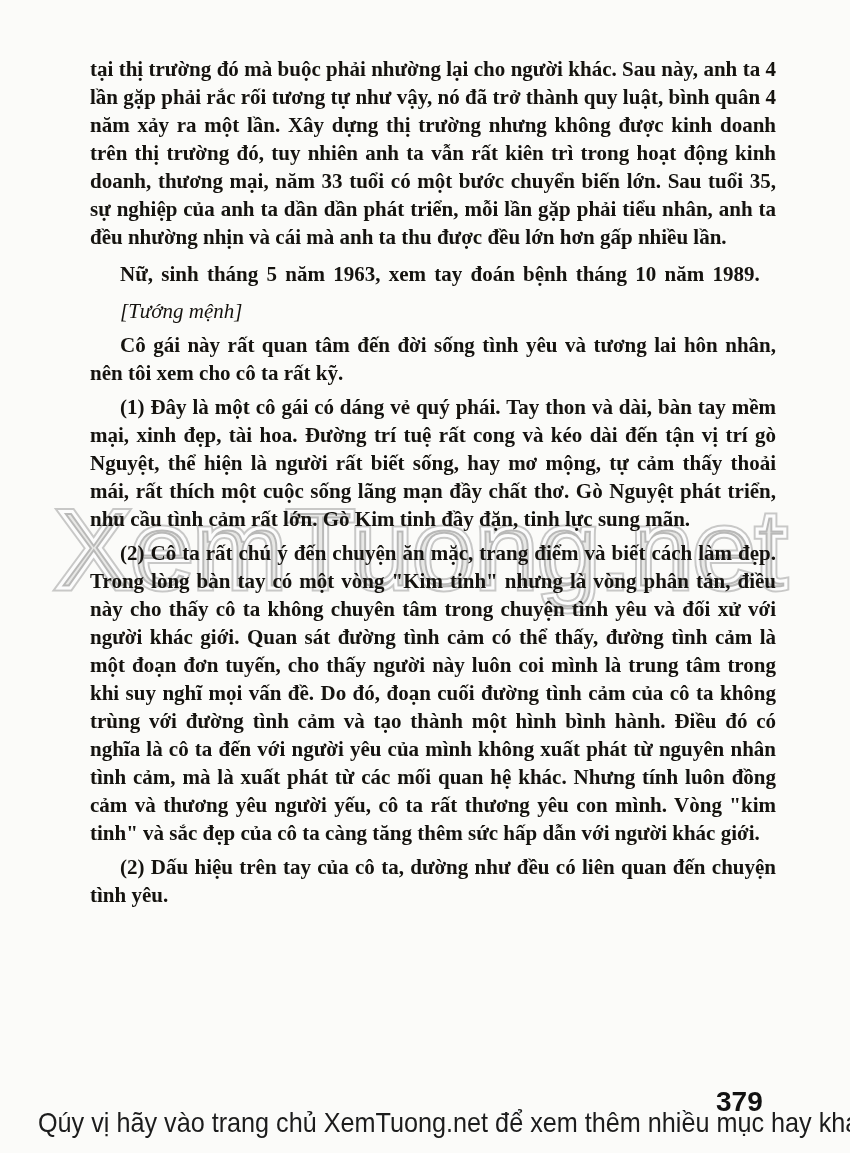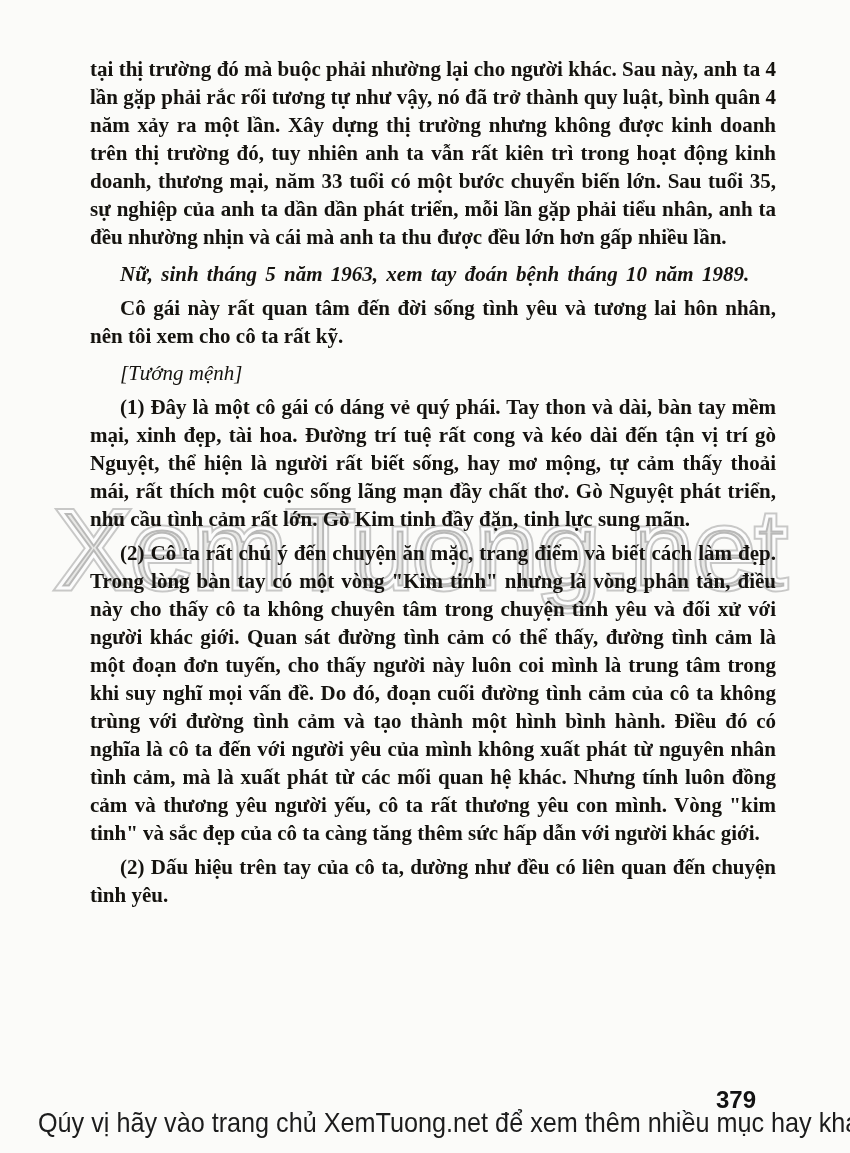--- a/index.html
+++ b/index.html
@@ -40,38 +40,37 @@
     font-size: 21px;
     line-height: 28px;
     font-weight: bold;
     color: #15130f;
     text-align: justify;
   }
   .para { margin: 0; text-indent: 30px; }
   .para + .para { margin-top: 6px; }
   .para.first { text-indent: 0; }
   .para.heading {
-    font-style: italic;
     margin-top: 9px;
     word-spacing: 3px;
   }
   .para.bracket {
     font-style: italic;
     font-weight: normal;
     margin-top: 9px;
     text-align: left;
   }
 
   .page-number {
     position: absolute;
     left: 716px; top: 1086px;
     z-index: 3;
     font-family: "Liberation Sans", sans-serif;
     font-weight: bold;
-    font-size: 24px;
+    font-size: 28px;
     color: #121212;
   }
   .footer {
     position: absolute;
     left: 38px; top: 1107px;
     z-index: 3;
     font-family: "Liberation Sans", sans-serif;
     font-size: 28px;
     color: #1c1c1c;
     white-space: nowrap;
@@ -82,22 +81,22 @@
 </head>
 <body>
 
 <div class="page">
 
   <div class="watermark" data-text="XemTuong.net">XemTuong.net</div>
 
   <div class="text-block">
     <p class="para first">tại thị trường đó mà buộc phải nhường lại cho người khác. Sau này, anh ta 4 lần gặp phải rắc rối tương tự như vậy, nó đã trở thành quy luật, bình quân 4 năm xảy ra một lần. Xây dựng thị trường nhưng không được kinh doanh trên thị trường đó, tuy nhiên anh ta vẫn rất kiên trì trong hoạt động kinh doanh, thương mại, năm 33 tuổi có một bước chuyển biến lớn. Sau tuổi 35, sự nghiệp của anh ta dần dần phát triển, mỗi lần gặp phải tiểu nhân, anh ta đều nhường nhịn và cái mà anh ta thu được đều lớn hơn gấp nhiều lần.</p>
     <p class="para heading">Nữ, sinh tháng 5 năm 1963, xem tay đoán bệnh tháng 10 năm 1989.</p>
+    <p class="para bracket">[Tướng mệnh]</p>
     <p class="para">Cô gái này rất quan tâm đến đời sống tình yêu và tương lai hôn nhân, nên tôi xem cho cô ta rất kỹ.</p>
-    <p class="para bracket">[Tướng mệnh]</p>
     <p class="para">(1) Đây là một cô gái có dáng vẻ quý phái. Tay thon và dài, bàn tay mềm mại, xinh đẹp, tài hoa. Đường trí tuệ rất cong và kéo dài đến tận vị trí gò Nguyệt, thể hiện là người rất biết sống, hay mơ mộng, tự cảm thấy thoải mái, rất thích một cuộc sống lãng mạn đầy chất thơ. Gò Nguyệt phát triển, nhu cầu tình cảm rất lớn. Gò Kim tinh đầy đặn, tinh lực sung mãn.</p>
     <p class="para">(2) Cô ta rất chú ý đến chuyện ăn mặc, trang điểm và biết cách làm đẹp. Trong lòng bàn tay có một vòng "Kim tinh" nhưng là vòng phân tán, điều này cho thấy cô ta không chuyên tâm trong chuyện tình yêu và đối xử với người khác giới. Quan sát đường tình cảm có thể thấy, đường tình cảm là một đoạn đơn tuyến, cho thấy người này luôn coi mình là trung tâm trong khi suy nghĩ mọi vấn đề. Do đó, đoạn cuối đường tình cảm của cô ta không trùng với đường tình cảm và tạo thành một hình bình hành. Điều đó có nghĩa là cô ta đến với người yêu của mình không xuất phát từ nguyên nhân tình cảm, mà là xuất phát từ các mối quan hệ khác. Nhưng tính luôn đồng cảm và thương yêu người yếu, cô ta rất thương yêu con mình. Vòng "kim tinh" và sắc đẹp của cô ta càng tăng thêm sức hấp dẫn với người khác giới.</p>
     <p class="para">(2) Dấu hiệu trên tay của cô ta, dường như đều có liên quan đến chuyện tình yêu.</p>
   </div>
 
   <div class="page-number">379</div>
 
   <div class="footer">Qúy vị hãy vào trang chủ XemTuong.net để xem thêm nhiều mục hay khác</div>
 
 </div>

